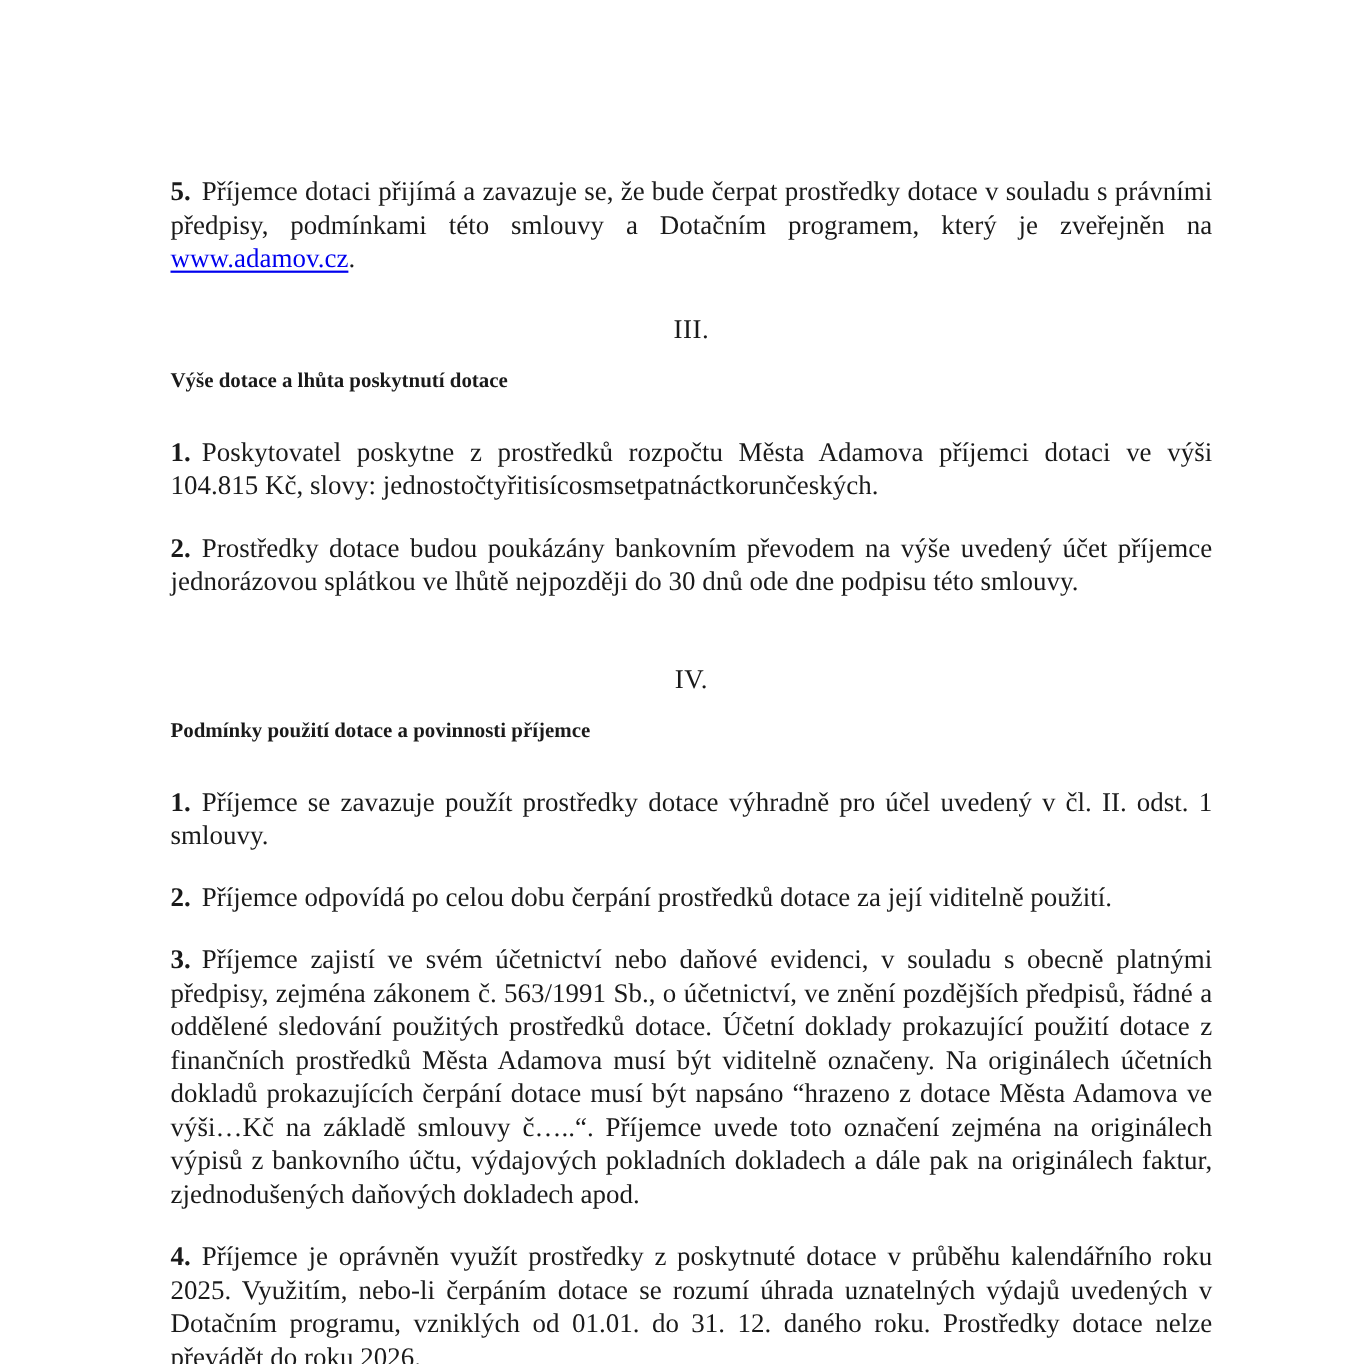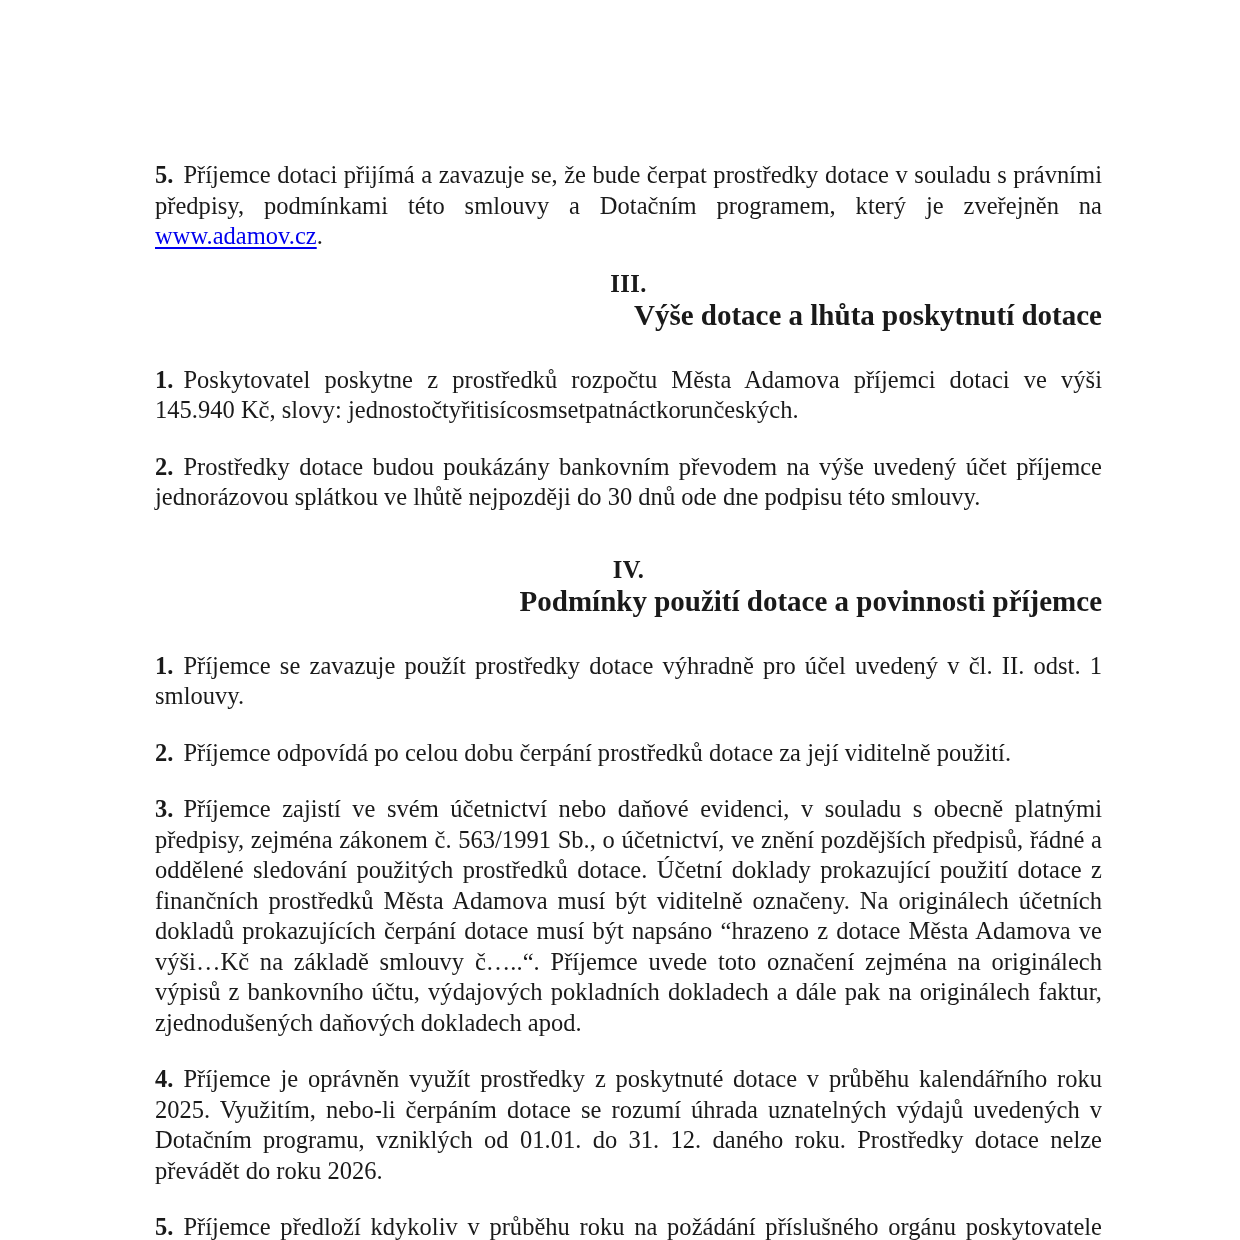--- a/index.html
+++ b/index.html
@@ -40,27 +40,27 @@
   }
   .gap-sm { height: 17px; }
   .gap-md { height: 26px; }
   .gap-lg { height: 34px; }
   .gap-xl { height: 42px; }
 
   .heading-roman {
     text-align: center;
     font-size: 24.5px;
     line-height: 30px;
-    font-weight: bold;
-    margin: 0;
+    font-weight: normal;
+    margin: 16px;
     letter-spacing: 0.5px;
   }
   .heading-title {
-    text-align: right;
-    font-size: 29px;
+    text-align: left;
+    font-size: 19px;
     line-height: 32px;
     font-weight: bold;
     margin: 0;
   }
   .link-underline {
     text-decoration: underline;
     text-underline-offset: 3px;
   }
   .lastline {
     position: absolute;
@@ -90,21 +90,21 @@
 
     <p class="para"><span class="num">5.</span><span class="indent-sp"></span><span>Příjemce dotaci přijímá a zavazuje se, že bude čerpat prostředky dotace v souladu s právními předpisy, podmínkami této smlouvy a Dotačním programem, který je zveřejněn na </span><a class="link-underline" href="#">www.adamov.cz</a><span>.</span></p>
 
     <div class="gap-sm"></div>
 
     <p class="heading-roman">III.</p>
     <p class="heading-title">Výše dotace a lhůta poskytnutí dotace</p>
 
     <div class="gap-lg"></div>
 
-    <p class="para"><span class="num">1.</span><span class="indent-sp"></span><span>Poskytovatel poskytne z prostředků rozpočtu Města Adamova příjemci dotaci ve výši 145.940 Kč, slovy: jednostočtyřitisícosmsetpatnáctkorunčeských.</span></p>
+    <p class="para"><span class="num">1.</span><span class="indent-sp"></span><span>Poskytovatel poskytne z prostředků rozpočtu Města Adamova příjemci dotaci ve výši 104.815 Kč, slovy: jednostočtyřitisícosmsetpatnáctkorunčeských.</span></p>
 
     <div class="gap-md"></div>
 
     <p class="para"><span class="num">2.</span><span class="indent-sp"></span><span>Prostředky dotace budou poukázány bankovním převodem na výše uvedený účet příjemce jednorázovou splátkou ve lhůtě nejpozději do 30 dnů ode dne podpisu této smlouvy.</span></p>
 
     <div class="gap-xl"></div>
 
     <p class="heading-roman">IV.</p>
     <p class="heading-title">Podmínky použití dotace a povinnosti příjemce</p>
 

